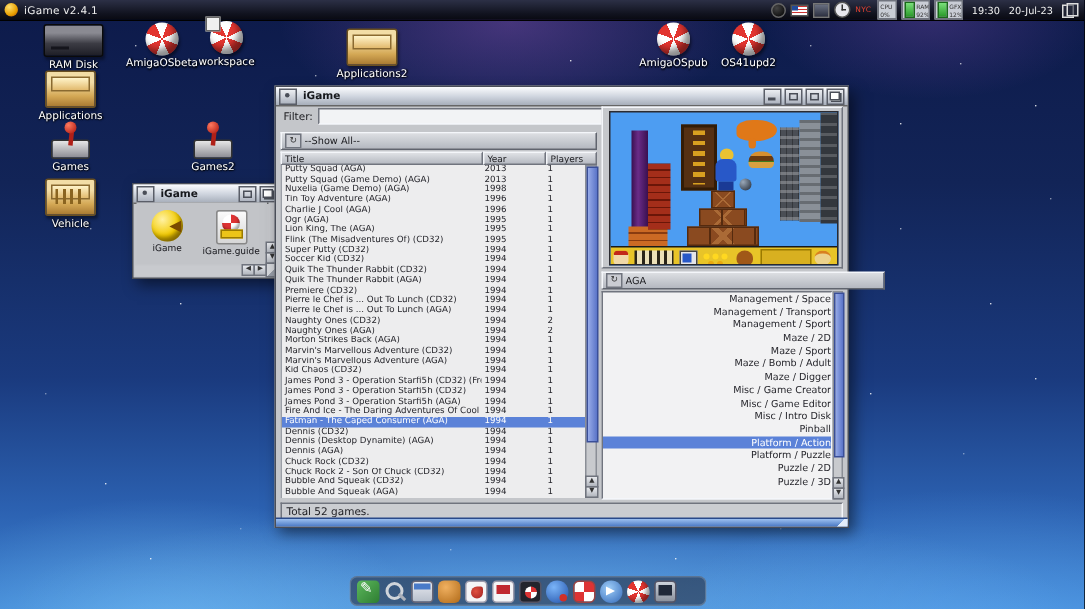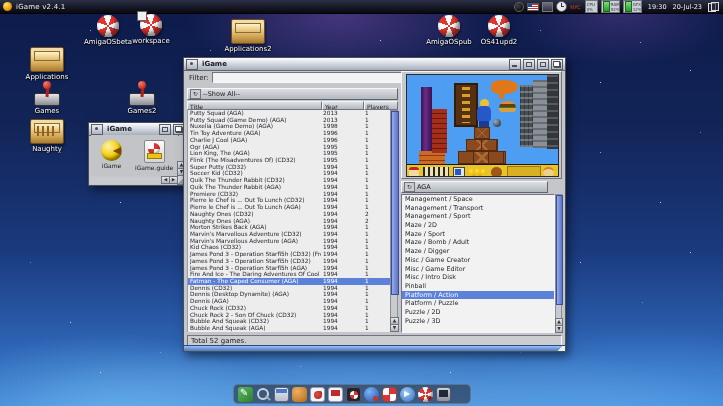--- a/index.html
+++ b/index.html
@@ -109,38 +109,38 @@
   .win-main{left:183px;top:57px;width:381px;height:293px;}
   .filter-label{position:absolute;left:5px;top:16px;font-size:7px;color:#1a1a1e;}
   .finput{position:absolute;left:28px;top:14px;width:344px;height:11px;background:#f2f3f5;
     border:1px solid;border-color:#70747e #f4f6fa #f4f6fa #70747e;font-size:7px;padding:0 2px;box-sizing:border-box;outline:none;}
   .cyc{position:absolute;display:flex;align-items:center;height:12px;font-size:6.5px;color:#1a1a1e;
     background:linear-gradient(#dcdee2,#b4b8c0);border:1px solid;border-color:#f4f6fa #60646e #60646e #f4f6fa;box-sizing:border-box;}
   .cyc .ci{width:9px;height:8px;margin:0 2px;background:#caccd2;border:1px solid #70747e;
     font-size:6px;line-height:7px;text-align:center;color:#333;flex:0 0 auto;}
   .cyc .ct{flex:1;white-space:nowrap;overflow:hidden;}
   .cyc1{left:3px;top:30px;width:211px;}
-  .cyc2{left:217px;top:123px;width:147px;}
+  .cyc2{left:217px;top:123px;width:189px;}
   .ghead{position:absolute;left:3px;top:43px;width:211px;height:9px;display:flex;}
   .hc{height:9px;line-height:9px;font-size:6px;color:#1a1a1e;padding-left:2px;box-sizing:border-box;
     background:linear-gradient(#dfe1e5,#b6bac2);border:1px solid;border-color:#f4f6fa #70747e #70747e #f4f6fa;
     overflow:hidden;white-space:nowrap;}
   .hc0{width:135px;} .hc1{width:42px;} .hc2{width:34px;}
   .glist{position:absolute;left:3px;top:52px;width:203px;height:222px;background:#ededee;overflow:hidden;
     border-left:1px solid #9a9ea6;}
   .grow{display:flex;height:6.727px;line-height:6.9px;font-size:5.8px;color:#26262c;}
   .grow.sel{background:#5b82d8;color:#fff;}
   .gc{overflow:hidden;white-space:nowrap;padding-left:2px;box-sizing:border-box;}
   .gc.t{width:133px;} .gc.y{width:42px;} .gc.p{width:26px;}
   .gsb{left:206px;top:52px;width:8px;height:222px;border:1px solid #8a8e96;box-sizing:border-box;}
   .gsb .thumb{position:absolute;left:0;top:0;width:6px;height:182px;
     background:linear-gradient(90deg,#97abe8,#5a74c8);border:1px solid #3a4f98;}
   .genlist{position:absolute;left:217px;top:136px;width:154px;height:139px;background:#f2f2f3;overflow:hidden;
     border:1px solid;border-color:#70747e #f4f6fa #f4f6fa #70747e;box-sizing:border-box;}
-  .vrow{height:8.7px;line-height:8.8px;font-size:6.4px;color:#26262c;padding-left:3px;white-space:nowrap;overflow:hidden;}
+  .vrow{height:8.7px;line-height:8.8px;font-size:6.4px;color:#26262c;padding-left:3px;white-space:nowrap;overflow:hidden;text-align:right;}
   .vrow.sel{background:#5b82d8;color:#fff;}
   .gensb{left:371px;top:136px;width:7px;height:139px;border:1px solid #8a8e96;box-sizing:border-box;}
   .gensb .thumb{position:absolute;left:0;top:0;width:5px;height:108px;
     background:linear-gradient(90deg,#97abe8,#5a74c8);border:1px solid #3a4f98;}
   .statusbar{position:absolute;left:3px;top:277px;width:375px;height:12px;background:#cbcdd1;
     border:1px solid;border-color:#70747e #f4f6fa #f4f6fa #70747e;box-sizing:border-box;
     font-size:7px;line-height:10px;color:#1c1c22;padding-left:3px;}
   .bstrip{position:absolute;left:0;right:0;bottom:0;height:5px;
     background:linear-gradient(180deg,#9cc0f0,#4a78c4);border-top:1px solid #2a4a8a;}
   .bstrip .rsz{position:absolute;right:0;bottom:0;width:8px;height:5px;
@@ -260,20 +260,24 @@
             <span>GFX</span>
             <span>12%</span>
           </div>
       </div>
       <span class="mb-time">19:30</span>
       <span class="mb-date">20-Jul-23</span>
       <div class="mb-pages"></div>
     </div>
   </div>
 
+  <div class="dicon" style="left:18px;top:16px;">
+    <div class="ramdisk-ic"></div>
+    <div class="dlabel">RAM Disk</div>
+  </div>
   <div class="dicon" style="left:16px;top:47px;">
     <div class="drawer-ic"></div>
     <div class="dlabel">Applications</div>
   </div>
   <div class="dicon" style="left:16px;top:83px;">
     <div class="joy-ic">
         <div class="jbase"></div>
         <div class="jstick"></div>
         <div class="jknob"></div>
       </div>
@@ -282,21 +286,21 @@
   <div class="dicon" style="left:111px;top:83px;text-align:center;">
     <div class="joy-ic">
         <div class="jbase"></div>
         <div class="jstick"></div>
         <div class="jknob"></div>
       </div>
     <div class="dlabel">Games2</div>
   </div>
   <div class="dicon" style="left:16px;top:119px;">
     <div class="drawer-ic grid"></div>
-    <div class="dlabel">Naughty</div>
+    <div class="dlabel">Vehicle</div>
   </div>
 
   <div class="dicon" style="left:77px;top:15px;">
     <div class="boing"></div>
     <div class="dlabel">AmigaOSbeta</div>
   </div>
   <div class="dicon" style="left:120px;top:14px;">
     <div class="boing pagecorner"></div>
     <div class="dlabel">workspace</div>
   </div>

